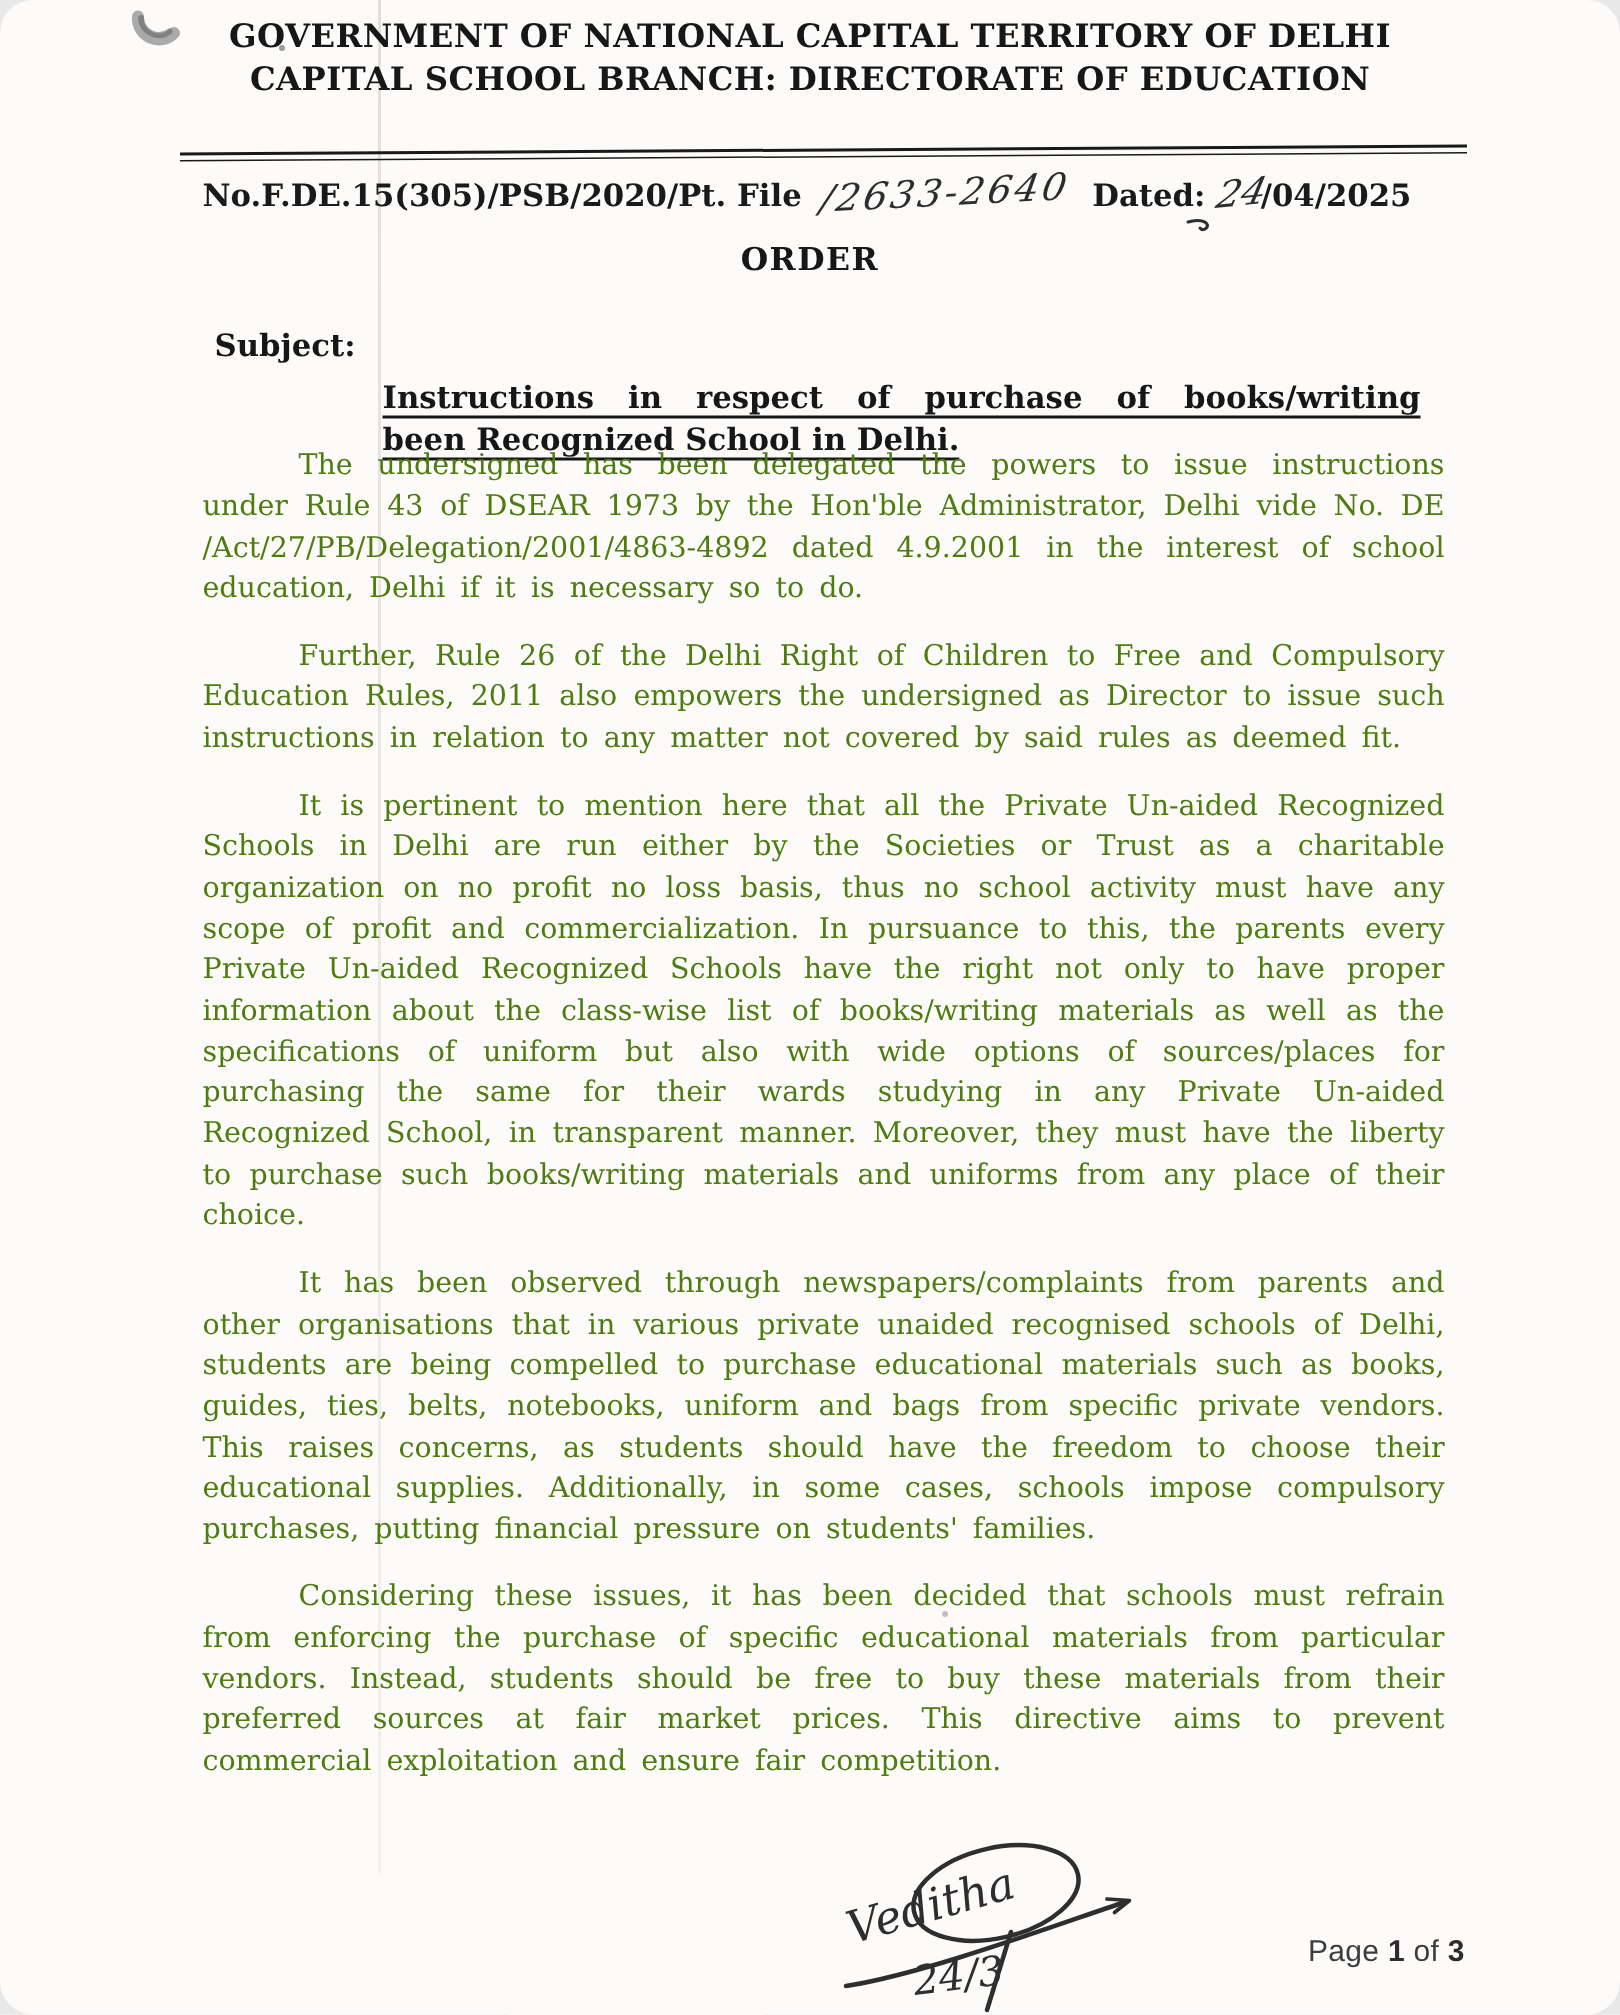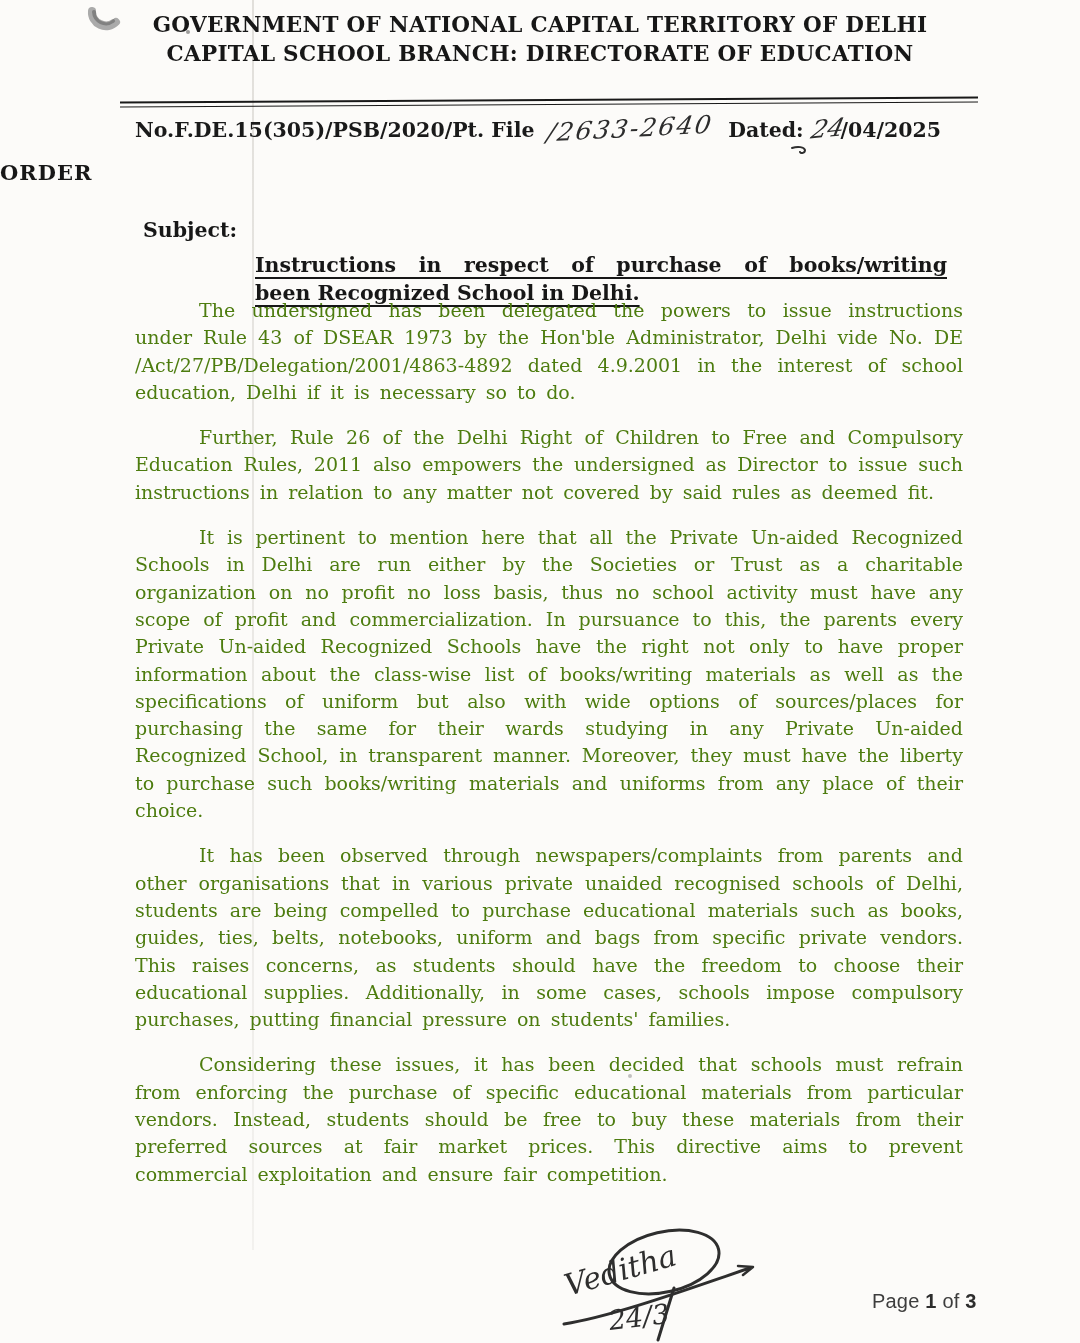--- a/index.html
+++ b/index.html
@@ -7,20 +7,21 @@
     width: 1080px; height: 1343px;
     background: #e8e8e8;
     font-family: "DejaVu Serif", serif;
   }
   .page {
     position: relative;
     width: 1080px; height: 1343px;
     background: #fcfbf9;
     overflow: hidden;
     color: #1c1c1c;
+    border-radius: 22px;
   }
   
   .fold-line {
     position: absolute; left: 252px; top: 0;
     width: 2px; height: 1250px;
     background: linear-gradient(to bottom, rgba(130,124,112,0.22), rgba(130,124,112,0.08));
     pointer-events: none;
   }
   .punch-mark { position: absolute; left: 86px; top: 2px; }
   .ink-speck { position: absolute; width: 4px; height: 4px; border-radius: 50%; background: rgba(60,60,60,0.5); }
@@ -69,21 +70,21 @@
   .dated-day-hw {
     font-size: 25px;
     margin: 0 -3px 0 8px;
     transform: skewX(-18deg) rotate(-6deg);
   }
   .dated-squiggle { position: absolute; left: 62px; top: 30px; }
 
   
   .order-title {
     position: absolute; top: 160px; left: 0; width: 1080px;
-    text-align: left;
+    text-align: center;
     font-weight: bold; font-size: 21px; letter-spacing: 1px;
     color: #171717;
   }
 
   
   .subject-row {
     position: absolute; top: 216px; left: 143px;
     display: flex;
   }
   .subject-label {

